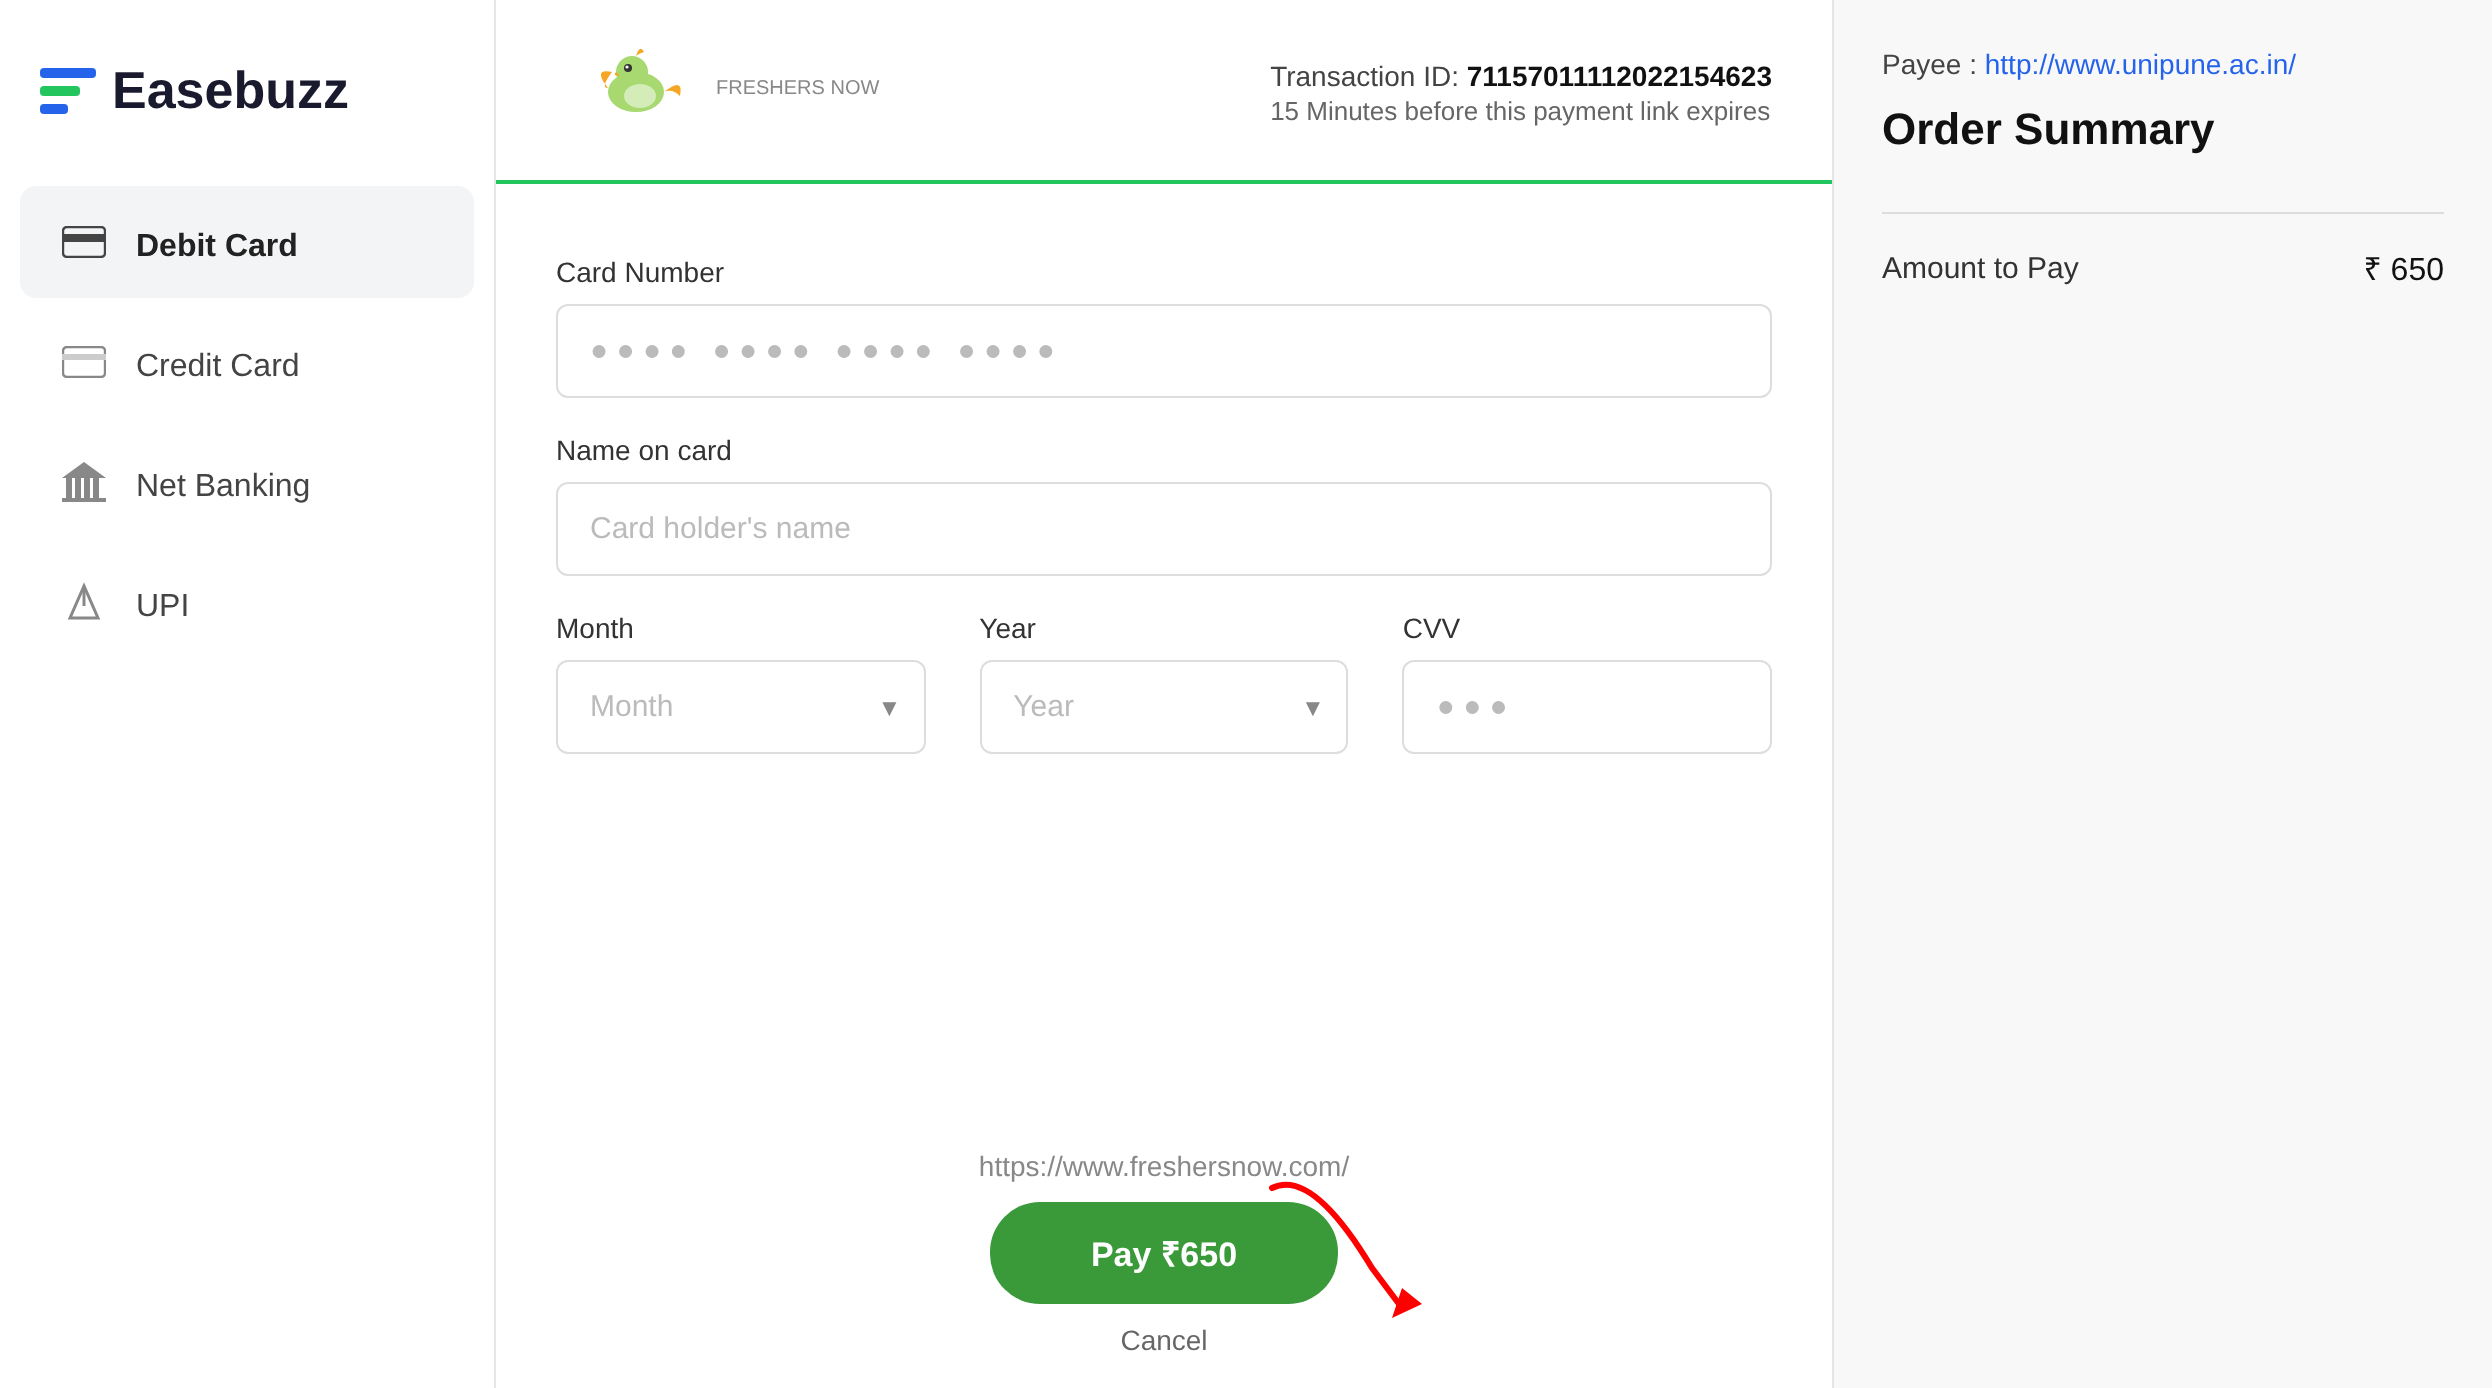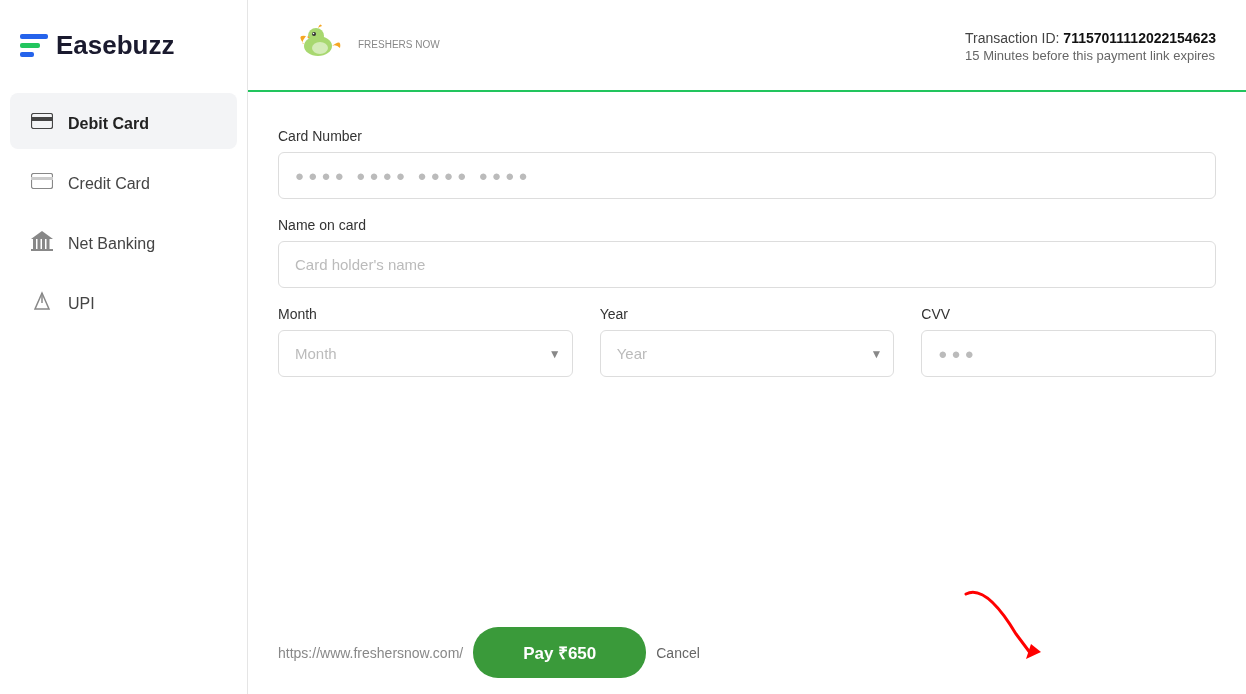--- a/index.html
+++ b/index.html
@@ -184,21 +184,21 @@
       transform: translateY(-50%);
       pointer-events: none;
       color: #888;
       font-size: 12px;
     }
 
     .footer-area {
       text-align: center;
       padding: 20px 30px 16px;
       display: flex;
-      flex-direction: row;
+      flex-direction: column;
       align-items: center;
       gap: 10px;
     }
 
     .footer-url {
       font-size: 14px;
       color: #888;
     }
 
     .pay-button {
@@ -440,14 +440,25 @@
 
         <svg width="90" height="80" viewBox="0 0 90 80" style="position:absolute; right:200px; bottom:30px;">
           <path d="M10 10 Q30 0 60 50 L75 70" stroke="red" stroke-width="3" fill="none" stroke-linecap="round"></path>
           <polygon points="70,75 75,60 85,68" fill="red"></polygon>
         </svg>
       </div>
       <a class="cancel-link" href="#">Cancel</a>
     </div>
   </div>
 
+  <div class="right-panel">
+    <div class="payee-label">
+      <span>Payee : </span><a href="#">http://www.unipune.ac.in/</a>
+    </div>
+    <div class="order-summary-title">Order Summary</div>
+    <hr class="order-divider">
+    <div class="amount-row">
+      <span class="amount-label">Amount to Pay</span>
+      <span class="amount-value">₹ 650</span>
+    </div>
+  </div>
 
 </div>
 
 </body></html>

